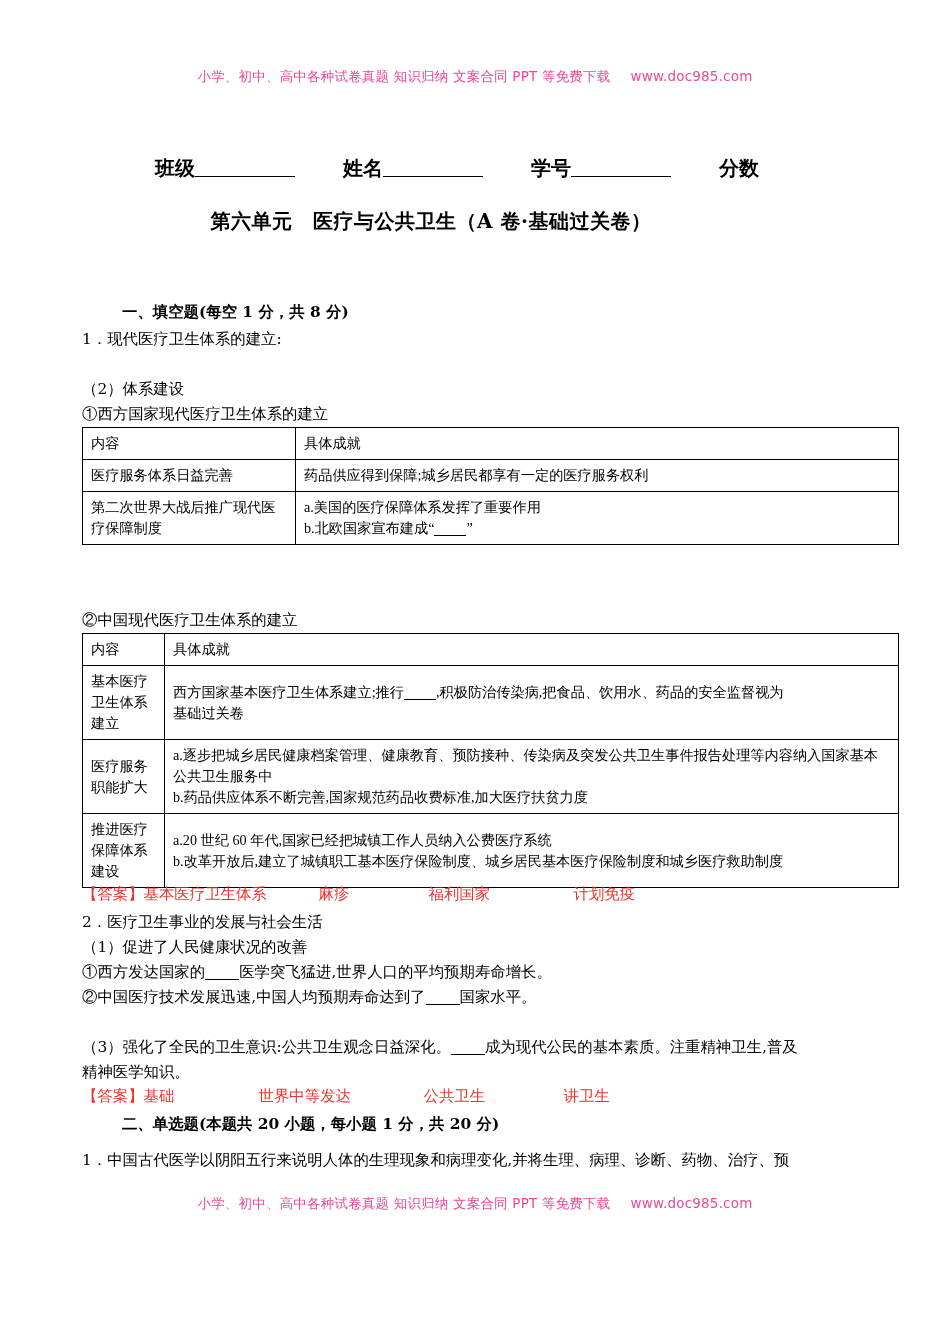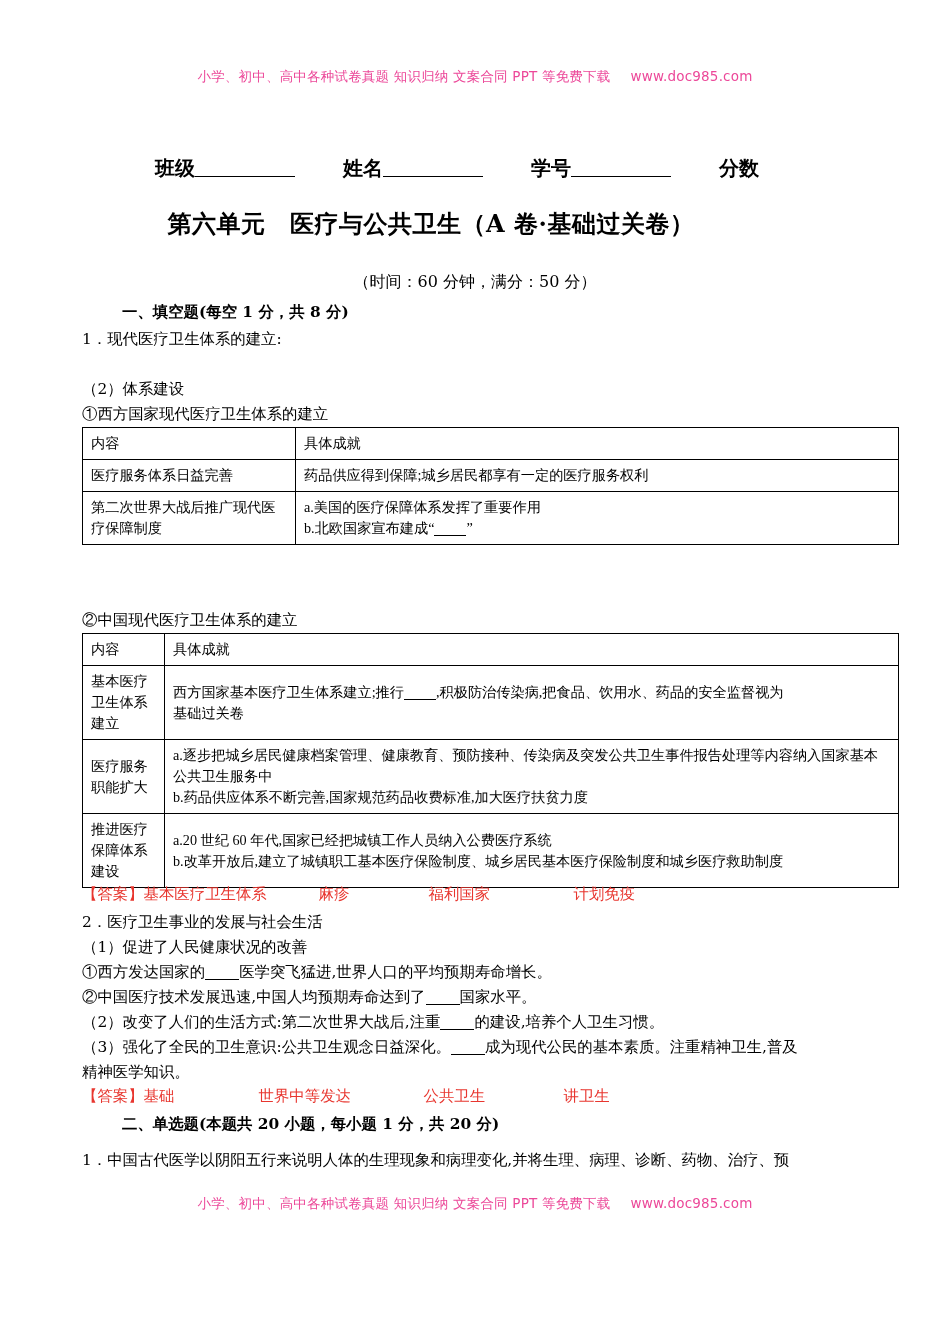--- a/index.html
+++ b/index.html
@@ -57,21 +57,21 @@
     vertical-align: -2px;
   }
 
   
   .title {
     position: absolute;
     left: 0;
     top: 208px;
     width: 862px;
     text-align: center;
-    font-size: 24px;
+    font-size: 20px;
     font-weight: bold;
     letter-spacing: 0.5px;
   }
 
   
   .subtitle {
     position: absolute;
     left: 0;
     top: 272px;
     width: 950px;
@@ -131,21 +131,20 @@
   <div class="wm wm-top">
     <span>小学、初中、高中各种试卷真题 知识归纳 文案合同 PPT 等免费下载</span><span class="url">www.doc985.com</span>
   </div>
 
   <div class="idline">
     <span class="fld"><span>班级</span><span class="blank"></span></span><span class="fld"><span>姓名</span><span class="blank"></span></span><span class="fld"><span>学号</span><span class="blank"></span></span><span>分数</span>
   </div>
 
   <div class="title">第六单元　医疗与公共卫生（A 卷·基础过关卷）</div>
 
-  <div class="subtitle">（时间：60 分钟，满分：50 分）</div>
 
   <div class="tx bold" style="left:82px; top:300px;">一、填空题(每空 1 分，共 8 分)</div>
 
   <div class="tx" style="left:82px; top:327px;">1．现代医疗卫生体系的建立:</div>
 
 
   <div class="tx" style="left:82px; top:377px;">（2）体系建设</div>
 
   <div class="tx" style="left:82px; top:402px;">①西方国家现代医疗卫生体系的建立</div>
 
@@ -217,23 +216,20 @@
   <div class="tx" style="left:82px; top:935px;">（1）促进了人民健康状况的改善</div>
 
   <div class="tx" style="left:82px; top:960px;">
     <span>①西方发达国家的</span><span class="blank-s"></span><span>医学突飞猛进,世界人口的平均预期寿命增长。</span>
   </div>
 
   <div class="tx" style="left:82px; top:985px;">
     <span>②中国医疗技术发展迅速,中国人均预期寿命达到了</span><span class="blank-s"></span><span>国家水平。</span>
   </div>
 
-  <div class="tx" style="left:82px; top:1010px;">
-    <span>（2）改变了人们的生活方式:第二次世界大战后,注重</span><span class="blank-s"></span><span>的建设,培养个人卫生习惯。</span>
-  </div>
 
   <div class="tx" style="left:82px; top:1035px;">
     <span>（3）强化了全民的卫生意识:公共卫生观念日益深化。</span><span class="blank-s"></span><span>成为现代公民的基本素质。注重精神卫生,普及</span>
   </div>
 
   <div class="tx" style="left:82px; top:1060px;">精神医学知识。</div>
 
   <div class="ans" style="left:82px; top:1086px; color:#e8362f;">
     <span>【答案】</span><span class="seg" style="width:115px">基础</span><span class="seg" style="width:165px">世界中等发达</span><span class="seg" style="width:140px">公共卫生</span><span class="seg">讲卫生</span>
   </div>

